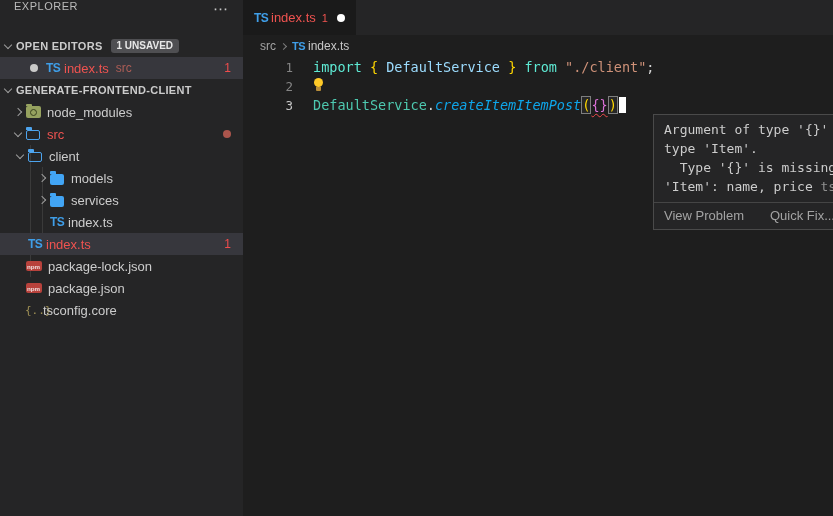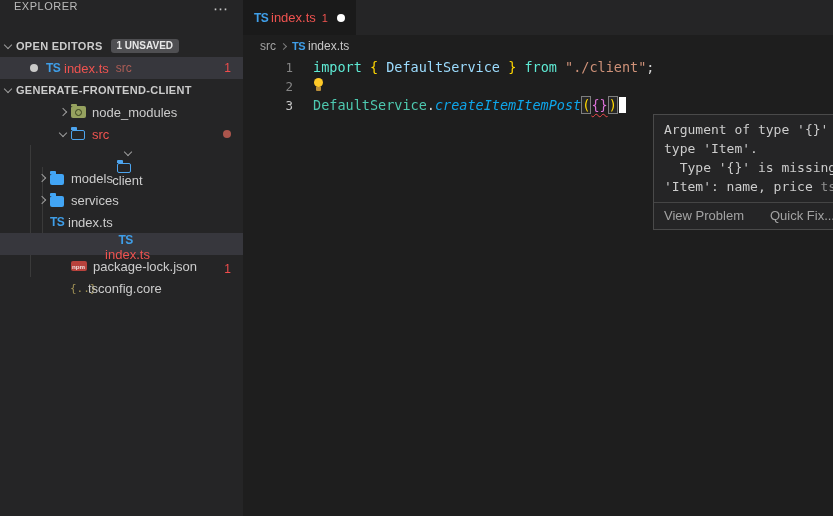--- a/index.html
+++ b/index.html
@@ -18,21 +18,21 @@
   .sb-title .more { margin-left: auto; color: #c5c5c5; font-size: 15px; letter-spacing: 1px; cursor: pointer; }
 
   .row { height: 22px; display: flex; align-items: center; font-size: 13px; color: #cccccc; position: relative; }
   .sect-hdr { font-weight: bold; font-size: 11px; letter-spacing: .3px; color: #cccccc; }
 
   .chev { width: 16px; height: 16px; flex: none; display: flex; align-items: center; justify-content: center; }
   .chev::before { content: ""; display: block; width: 5px; height: 5px; border-right: 1.4px solid #9d9d9d; border-bottom: 1.4px solid #9d9d9d; }
   .chev.exp::before { transform: rotate(45deg); margin-top: -2px; }
   .chev.col::before { transform: rotate(-45deg); }
   .spacer { width: 16px; flex: none; }
-  .ind1 { padding-left: 10px; margin-left: 45px; } .ind2 { padding-left: 12px; flex-direction: column; } .ind3 { padding-left: 34px; }
+  .ind1 { padding-left: 10px; } .ind2 { padding-left: 12px; } .ind3 { padding-left: 34px; }
 
   .badge-pill { background: #4f4f52; color: #e8e8e8; font-size: 10px; font-weight: bold; border-radius: 3px; padding: 1px 6px 2px; margin-left: 8px; }
   .count-badge { margin-left: auto; margin-right: 12px; color: #f14c4c; font-size: 12px; }
   .selected { background: #37373d; }
 
   .mod-dot { width: 8px; height: 8px; border-radius: 50%; background: #c9c9c9; flex: none; margin-right: 8px; }
   .err-dot { width: 8px; height: 8px; border-radius: 50%; background: #ab554c; flex: none; margin-left: auto; margin-right: 12px; }
 
   .ts-icon { font-weight: bold; font-size: 12px; color: #3f9ee8; width: 18px; flex: none; letter-spacing: -.5px; }
   .name-error { color: #ef5350; }
@@ -175,20 +175,26 @@
       <span class="count-badge">1</span>
     </div>
 
     <div class="row ind1" style="padding-left:26px;">
       <span class="npm-icon">
           <span>npm</span>
         </span>
       <span>package-lock.json</span>
     </div>
 
+    <div class="row ind1" style="padding-left:26px;">
+      <span class="npm-icon">
+          <span>npm</span>
+        </span>
+      <span>package.json</span>
+    </div>
 
     <div class="row ind1" style="padding-left:26px;">
       <span class="braces-icon">{..}</span>
       <span>tsconfig.core</span>
     </div>
   </div>
 </div>
 
 <div class="editor">
 

